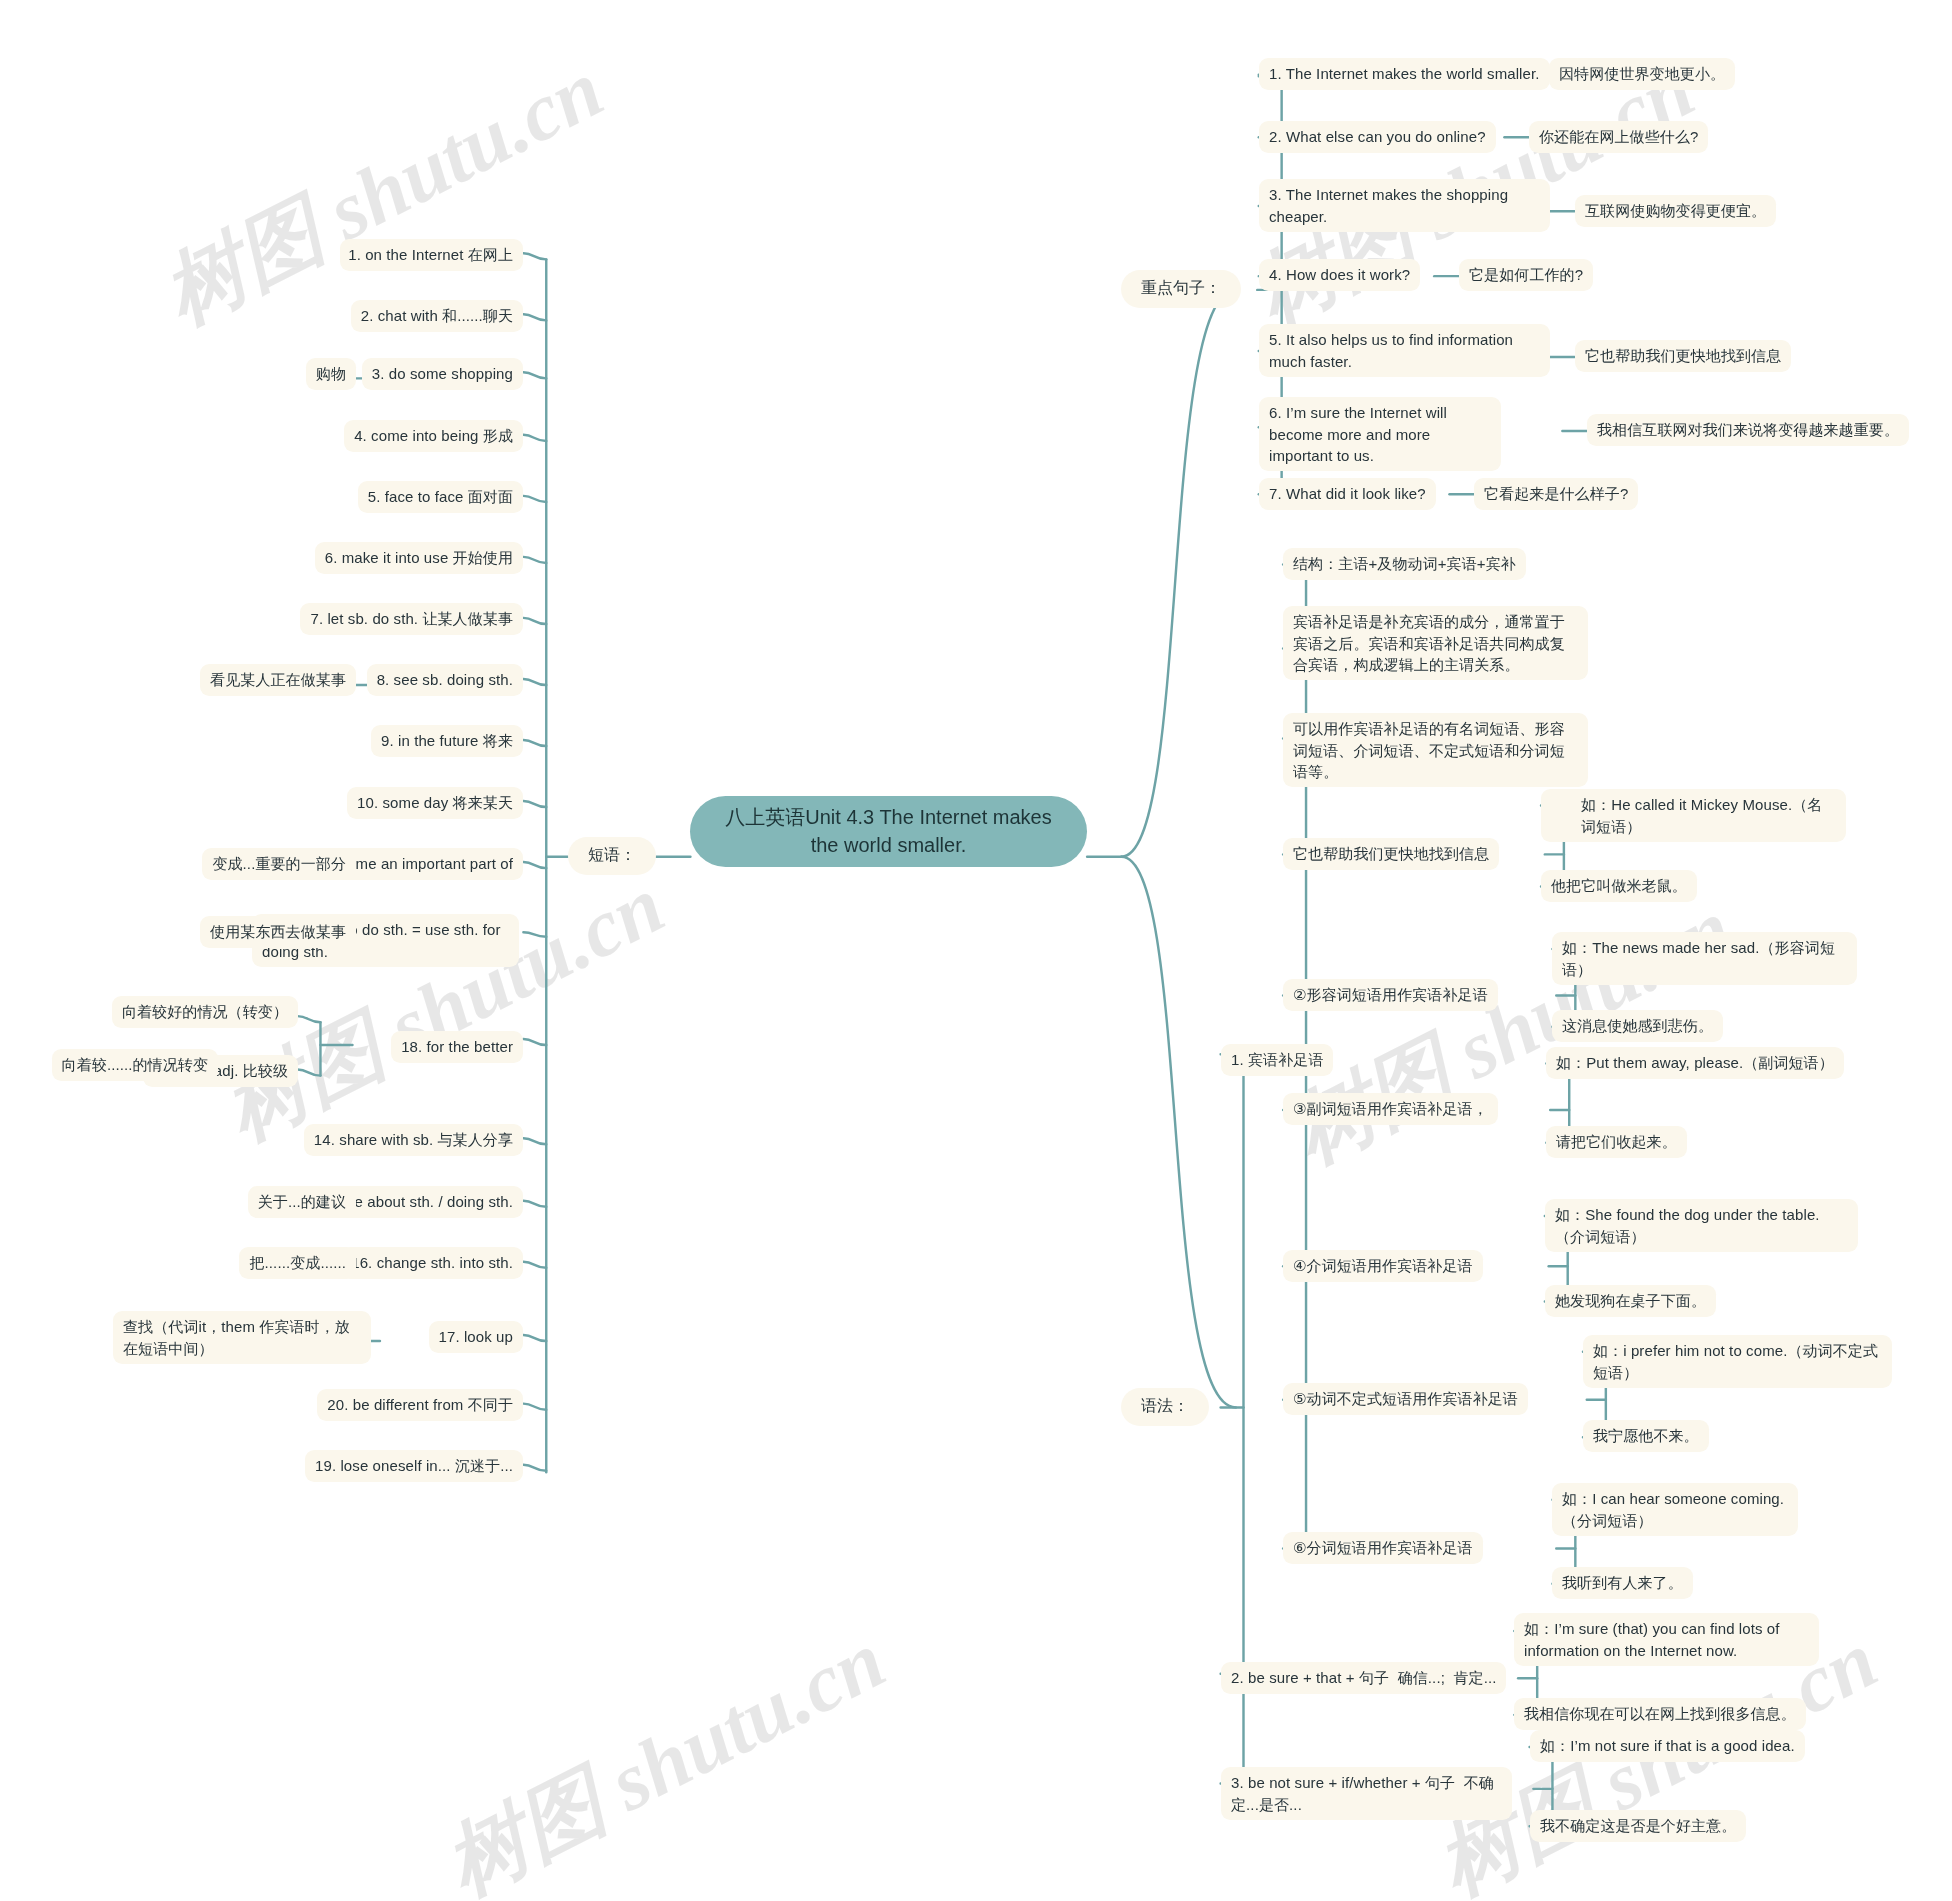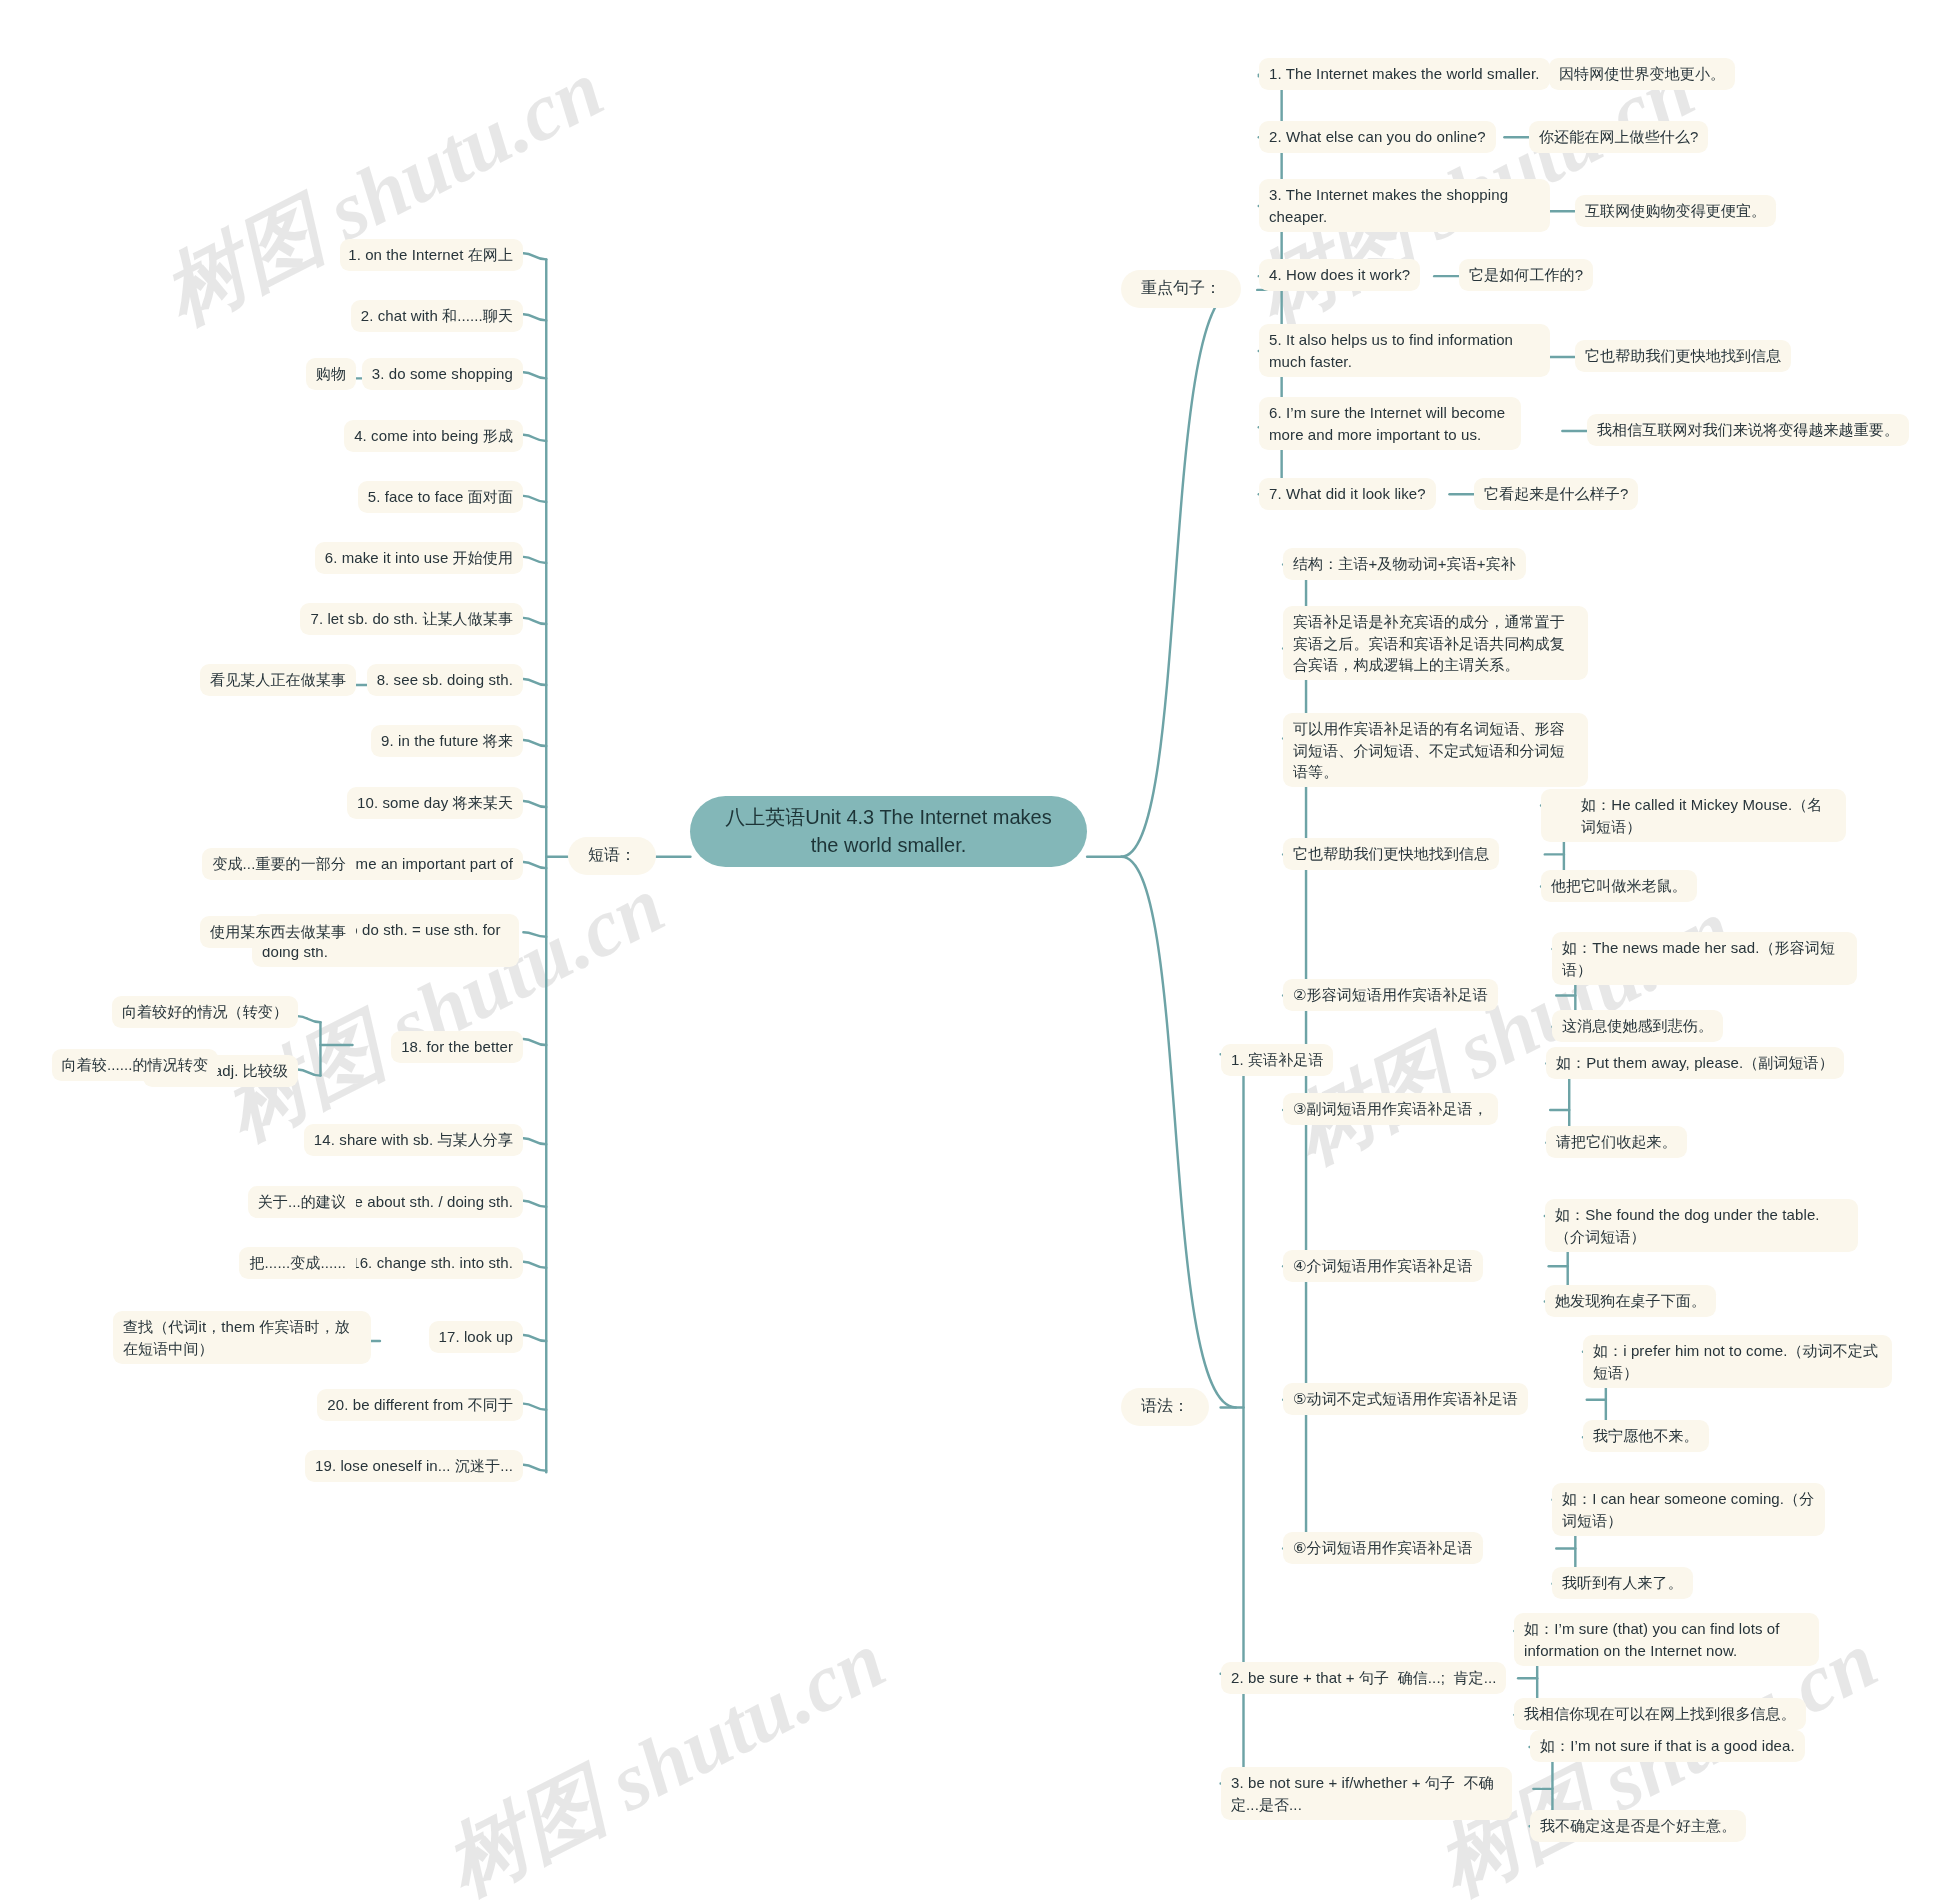--- a/index.html
+++ b/index.html
@@ -264,21 +264,21 @@
 
   <div class="node" style="left:1259px;top:179px;width:291px;"><span>3. The Internet makes the shopping cheaper.</span></div>
   <div class="node" style="left:1575px;top:195px;"><span>互联网使购物变得更便宜。</span></div>
 
   <div class="node" style="left:1259px;top:259px;"><span>4. How does it work?</span></div>
   <div class="node" style="left:1459px;top:259px;"><span>它是如何工作的?</span></div>
 
   <div class="node" style="left:1259px;top:324px;width:291px;"><span>5. It also helps us to find information much faster.</span></div>
   <div class="node" style="left:1575px;top:340px;"><span>它也帮助我们更快地找到信息</span></div>
 
-  <div class="node" style="left:1259px;top:397px;width:262px;"><span>6. I’m sure the Internet will become more and more important to us.</span></div>
+  <div class="node" style="left:1259px;top:397px;width:242px;"><span>6. I’m sure the Internet will become more and more important to us.</span></div>
   <div class="node" style="left:1587px;top:414px;"><span>我相信互联网对我们来说将变得越来越重要。</span></div>
 
   <div class="node" style="left:1259px;top:478px;"><span>7. What did it look like?</span></div>
   <div class="node" style="left:1474px;top:478px;"><span>它看起来是什么样子?</span></div>
 
   <div class="node" style="left:1221px;top:1044px;"><span>1. 宾语补足语</span></div>
 
   <div class="node" style="left:1283px;top:548px;"><span>结构：主语+及物动词+宾语+宾补</span></div>
   <div class="node" style="left:1283px;top:606px;width:305px;"><span>宾语补足语是补充宾语的成分，通常置于宾语之后。宾语和宾语补足语共同构成复合宾语，构成逻辑上的主谓关系。</span></div>
   <div class="node" style="left:1283px;top:713px;width:305px;"><span>可以用作宾语补足语的有名词短语、形容词短语、介词短语、不定式短语和分词短语等。</span></div>
@@ -297,21 +297,21 @@
 
   <div class="node" style="left:1283px;top:1250px;"><span>④介词短语用作宾语补足语</span></div>
   <div class="node" style="left:1545px;top:1199px;width:313px;"><span>如：She found the dog under the table.（介词短语）</span></div>
   <div class="node" style="left:1545px;top:1285px;"><span>她发现狗在桌子下面。</span></div>
 
   <div class="node" style="left:1283px;top:1383px;"><span>⑤动词不定式短语用作宾语补足语</span></div>
   <div class="node" style="left:1583px;top:1335px;width:309px;"><span>如：i prefer him not to come.（动词不定式短语）</span></div>
   <div class="node" style="left:1583px;top:1420px;"><span>我宁愿他不来。</span></div>
 
   <div class="node" style="left:1283px;top:1532px;"><span>⑥分词短语用作宾语补足语</span></div>
-  <div class="node" style="left:1552px;top:1483px;width:273px;"><span>如：I can hear someone coming.（分词短语）</span></div>
+  <div class="node" style="left:1552px;top:1483px;width:246px;"><span>如：I can hear someone coming.（分词短语）</span></div>
   <div class="node" style="left:1552px;top:1567px;"><span>我听到有人来了。</span></div>
 
   <div class="node" style="left:1221px;top:1662px;"><span>2. be sure + that + 句子  确信...;  肯定...</span></div>
   <div class="node" style="left:1514px;top:1613px;width:305px;"><span>如：I’m sure (that) you can find lots of information on the Internet now.</span></div>
   <div class="node" style="left:1514px;top:1698px;"><span>我相信你现在可以在网上找到很多信息。</span></div>
 
   <div class="node" style="left:1221px;top:1767px;width:291px;"><span>3. be not sure + if/whether + 句子  不确定...是否...</span></div>
   <div class="node" style="left:1530px;top:1730px;"><span>如：I’m not sure if that is a good idea.</span></div>
   <div class="node" style="left:1530px;top:1810px;"><span>我不确定这是否是个好主意。</span></div>
 

